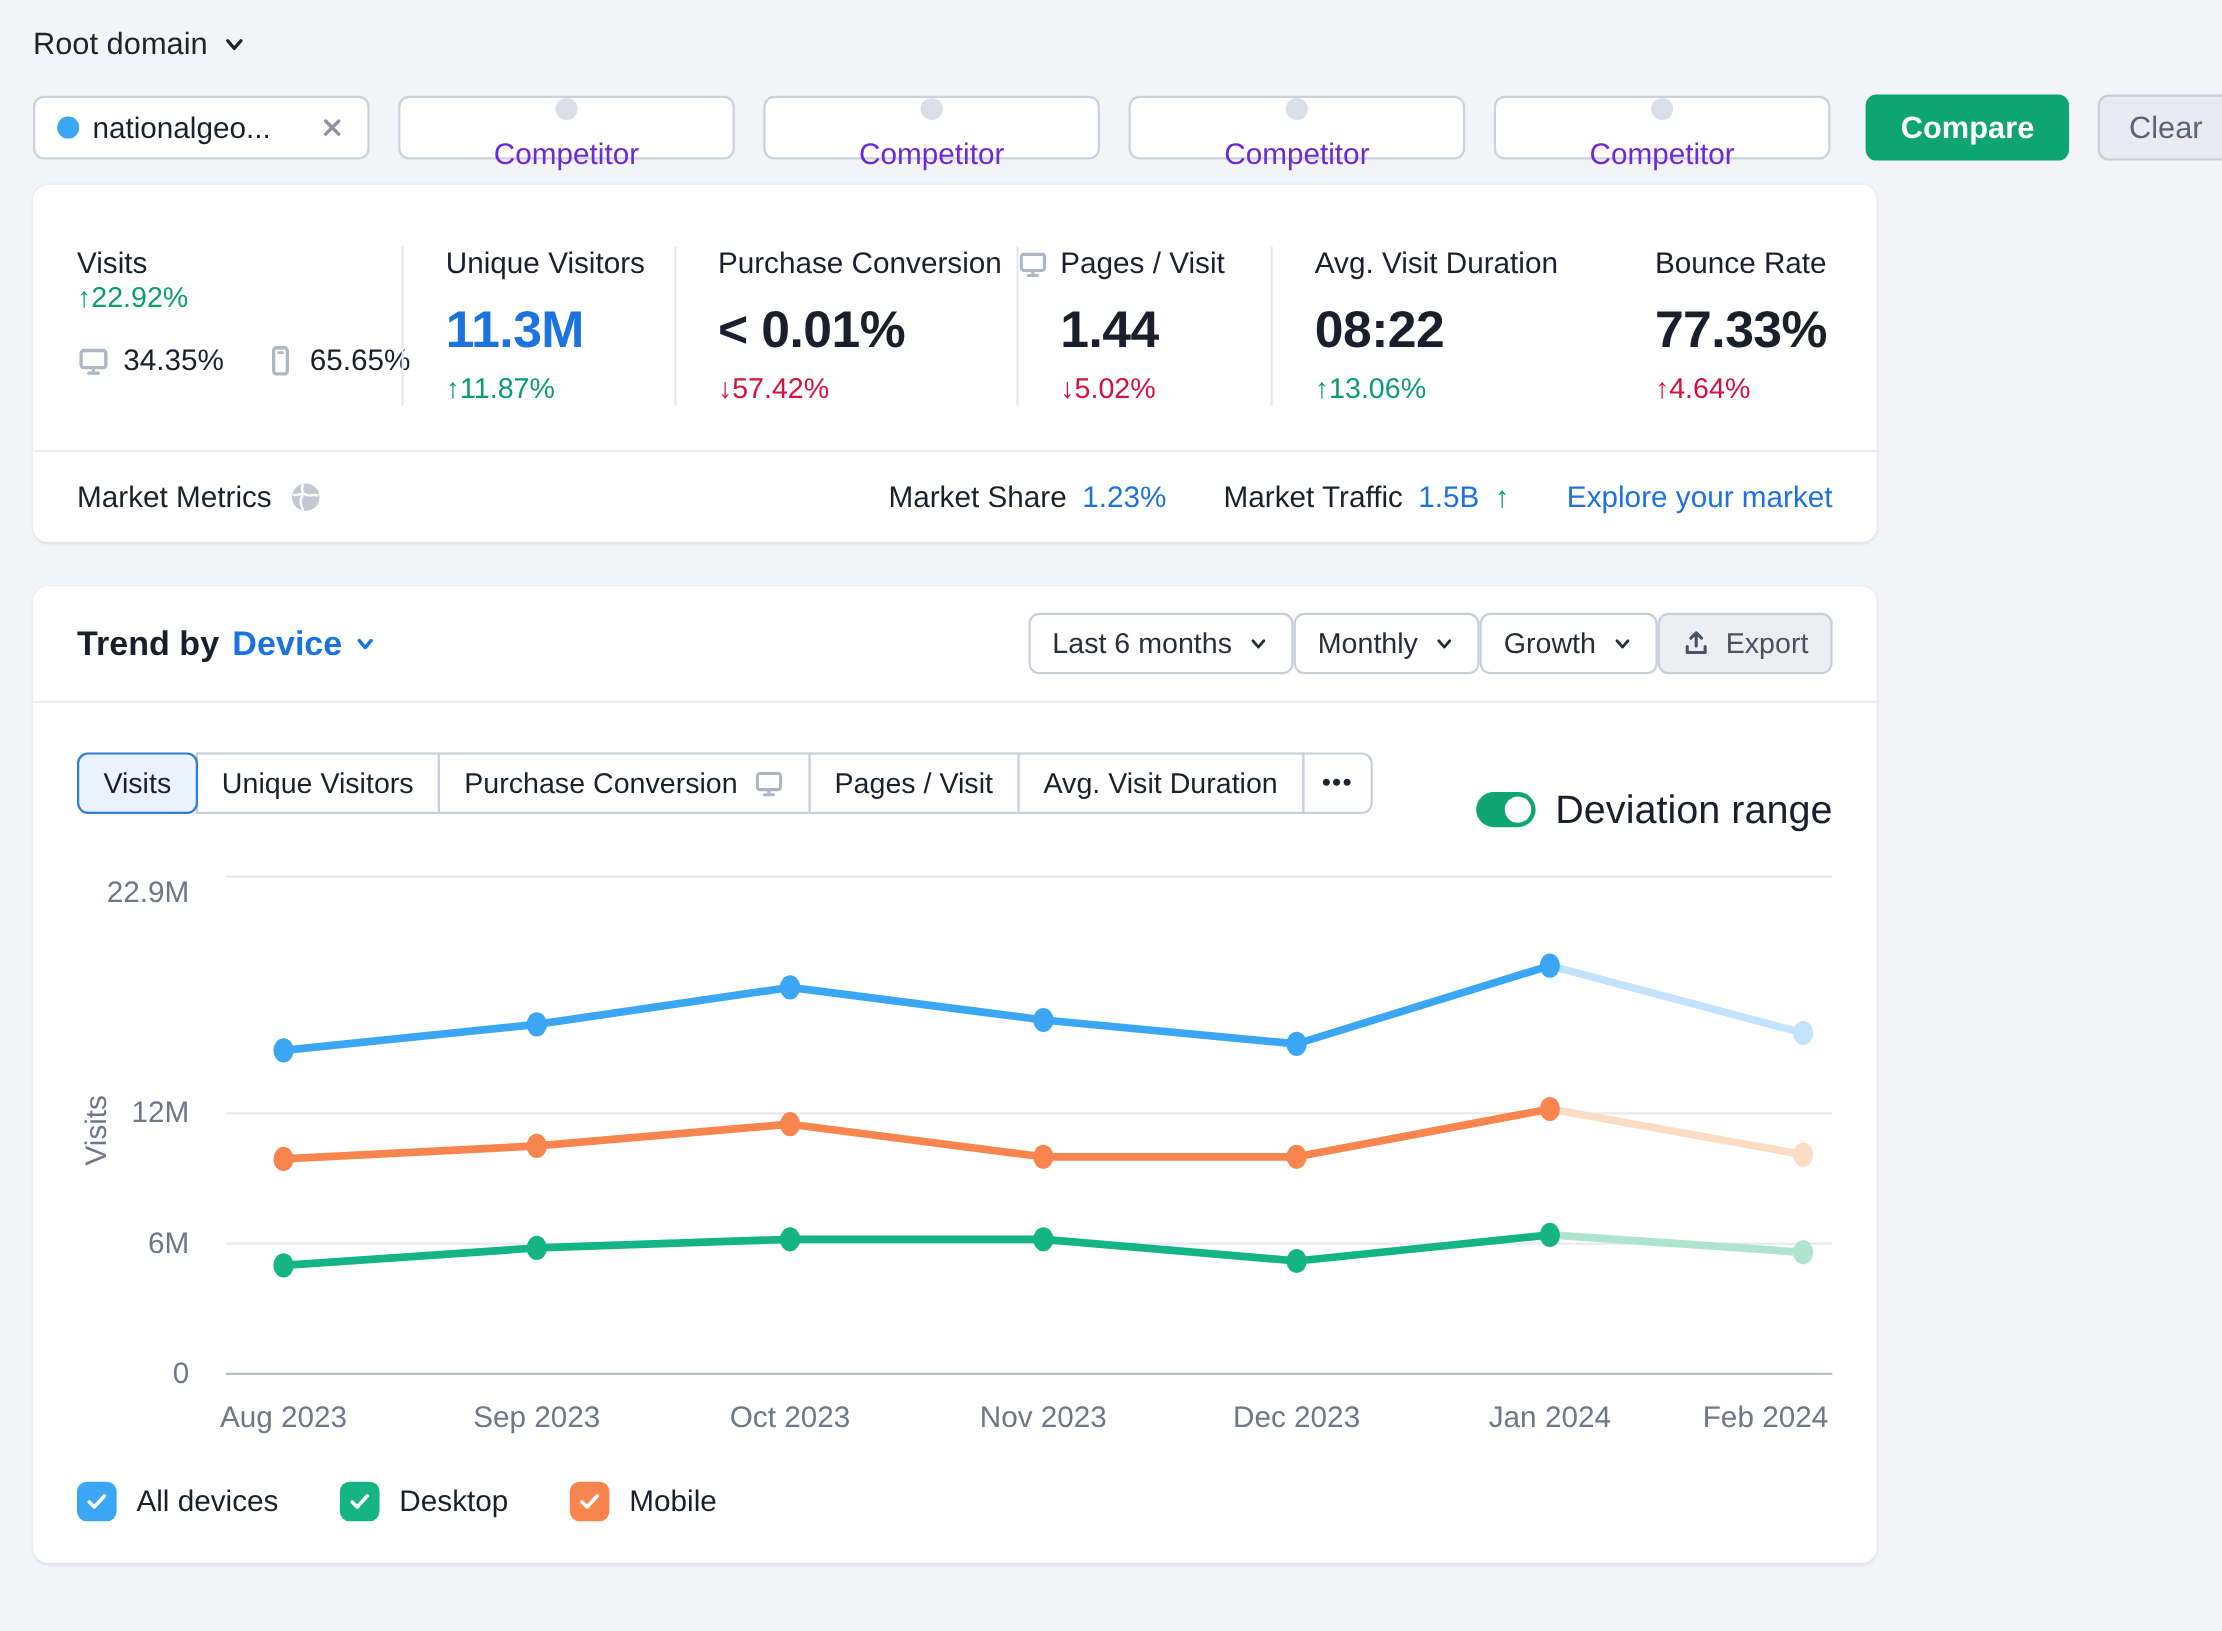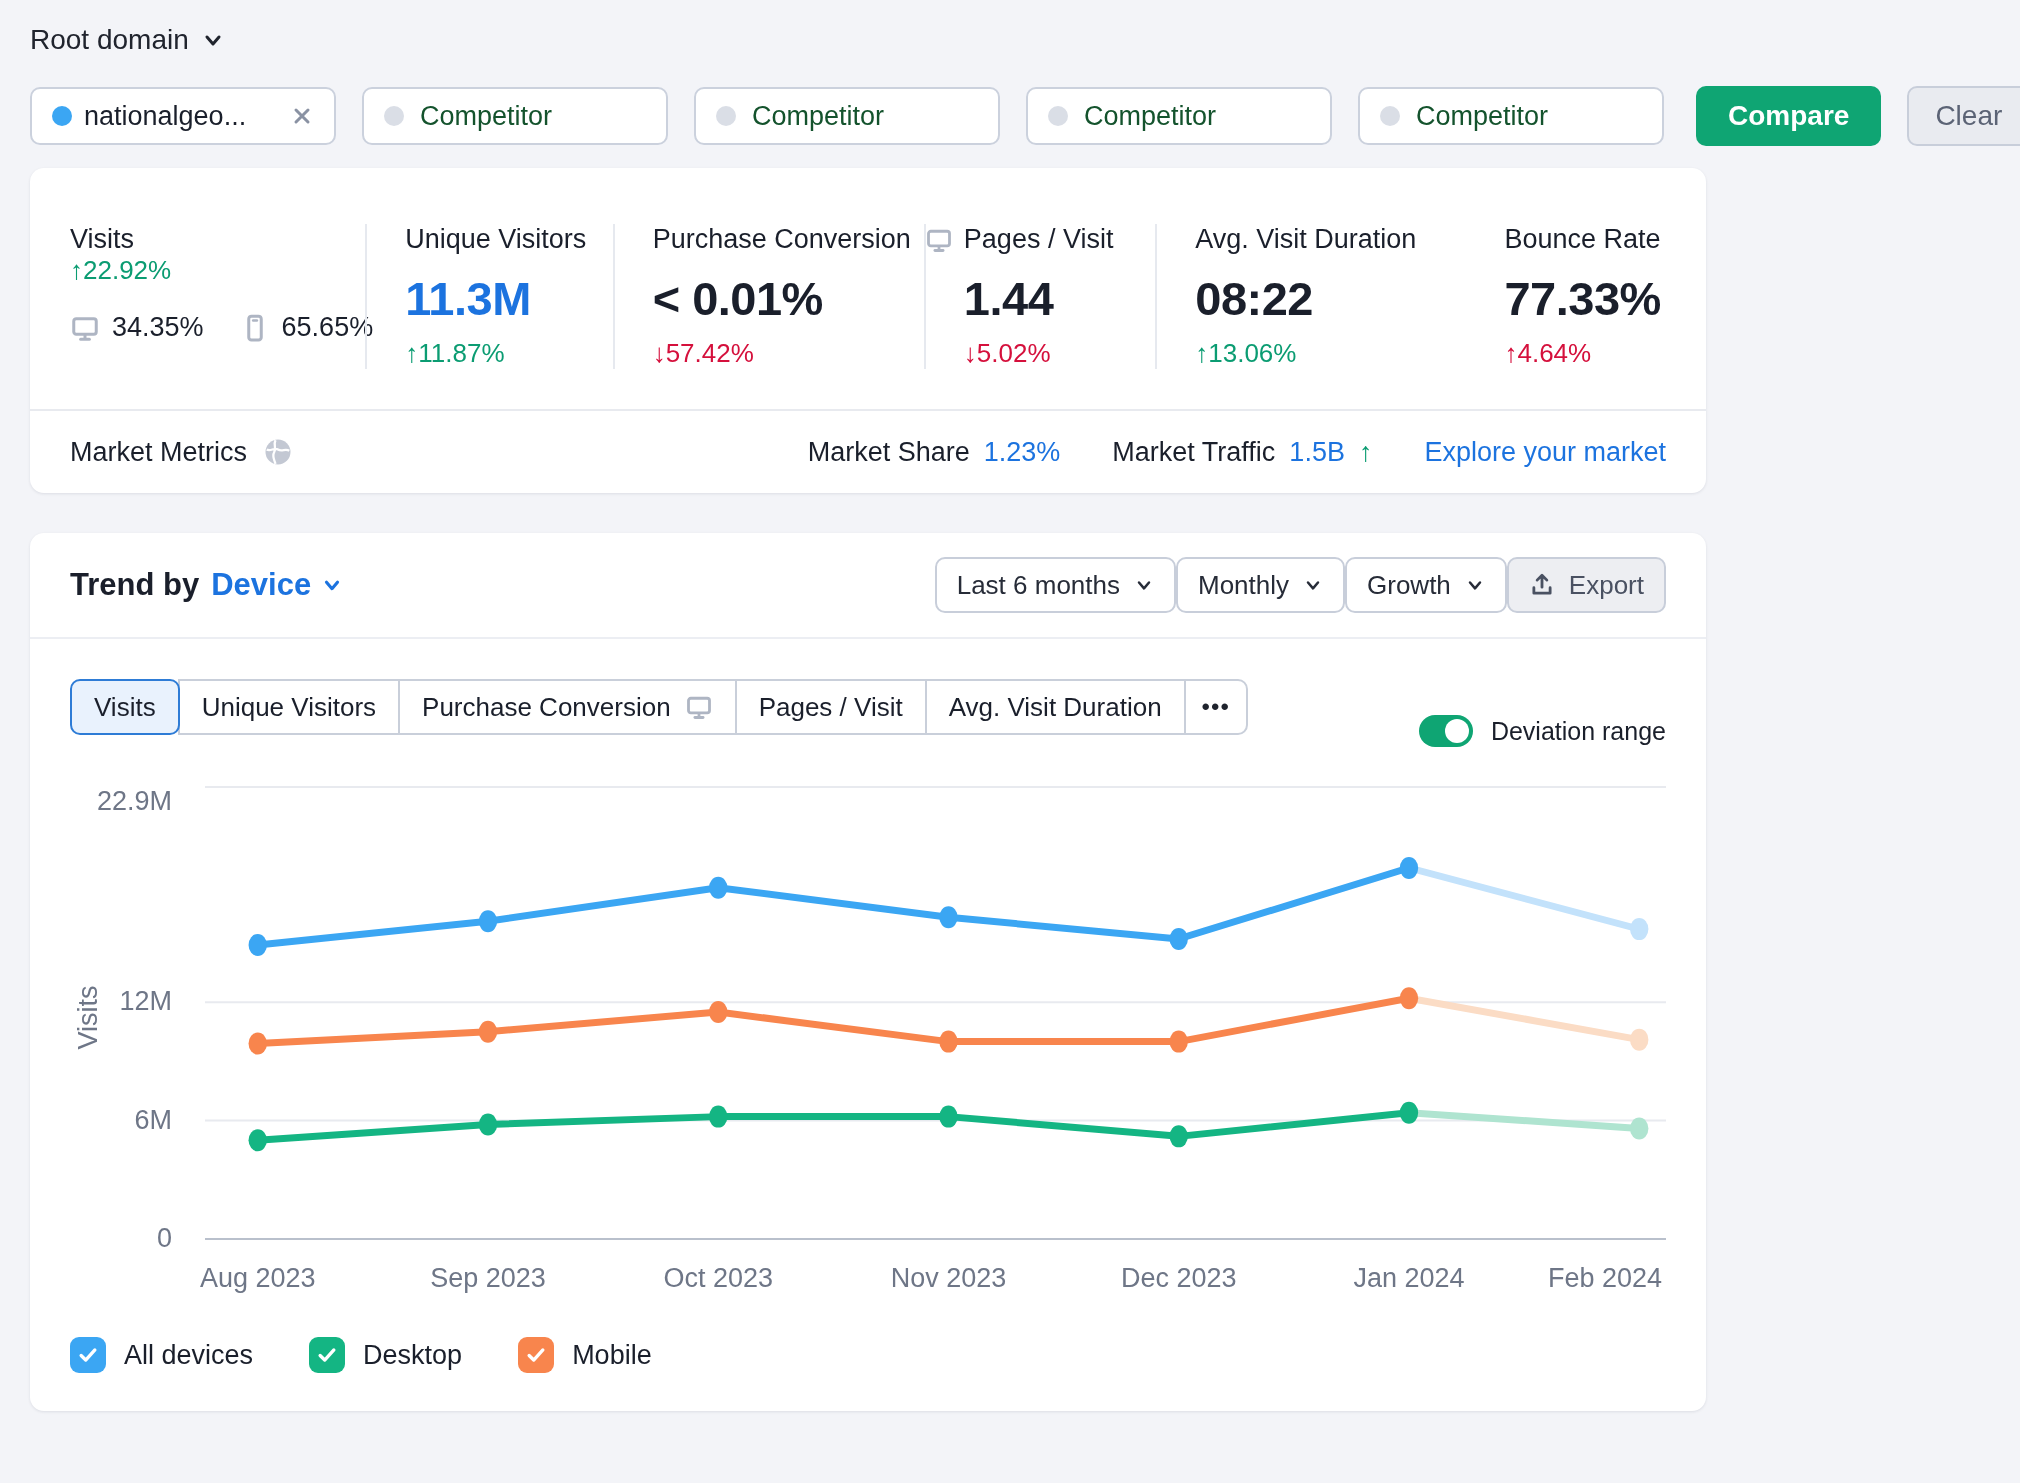--- a/index.html
+++ b/index.html
@@ -13,21 +13,21 @@
   .page { width:1736px; padding:22px 30px 26px; }
 
   
   .rootdomain { display:flex; align-items:center; gap:12px; font-size:28px; font-weight:500; color:#20242E; margin:2px 0 30px; cursor:pointer; }
   .selector-row { display:flex; align-items:center; gap:26px; margin-bottom:22px; }
   .chip { height:58px; border:2px solid #CBD1DD; border-radius:10px; background:#fff; display:flex; align-items:center; gap:16px; padding:0 20px; font-size:27px; flex:0 0 auto; width:306px; }
   .chip .dot { width:20px; height:20px; border-radius:50%; flex:0 0 auto; }
   .chip.main { justify-content:flex-start;gap:12px; }
   .chip.main .dom { flex:1; color:#1A1F2B; overflow:hidden; white-space:nowrap; }
   .chip .close { color:#8A92A3; cursor:pointer; display:flex; }
-  .chip.placeholder { color:#14532d; }
+  .chip.placeholder { color:#6d28d9;flex-direction:column; }
   .btn-compare { height:60px; border:none; border-radius:10px; background:#0FA573; color:#fff; font-weight:700; font-size:28px; padding:0 32px; margin-left:6px; cursor:pointer; font-family:inherit; }
   .btn-clear { height:60px; border:2px solid #C8CEDA; border-radius:10px; background:#E9EBF0; color:#5B6375; font-size:28px; padding:0 26px; cursor:pointer; font-family:inherit; }
 
   .card { background:#fff; border-radius:14px; box-shadow:0 1px 3px rgba(24,34,56,.10); }
 
   
   .metrics-cols { display:flex; padding:56px 40px 40px; }
   .mcol { padding-right:20px; }
   .mcol + .mcol { border-left:2px solid #E6E9EF; padding-left:38px; }
   .mcol.c1{ width:18.5%; } .mcol.c2{ width:15.5%; } .mcol.c3{ width:19.5%; } .mcol.c4{ width:14.5%; } .mcol.c5{ width:19.5%; } .mcol.c6{ width:12.5%; border-left:none !important; padding-left:20px;}
@@ -59,21 +59,21 @@
   .ctl-btn { height:56px; border:2px solid #C8CEDA; border-radius:10px; background:#fff; color:#272C38; font-size:26px; padding:0 20px; display:flex; align-items:center; gap:14px; cursor:pointer; font-family:inherit; }
   .ctl-btn.export { background:#EDEEF2; color:#4A5162; }
 
   .tabs-row { display:flex; align-items:center; justify-content:space-between; padding:28px 40px 0; }
   .tabgroup { display:flex; }
   .tab { height:56px; border:2px solid #C9CFDA; margin-left:-2px; background:#fff; display:flex; align-items:center; gap:14px; padding:0 22px; font-size:26px; cursor:pointer; position:relative; white-space:nowrap; }
   .tab:first-child { border-top-left-radius:10px; border-bottom-left-radius:10px; margin-left:0; }
   .tab:last-child { border-top-right-radius:10px; border-bottom-right-radius:10px; }
   .tab.selected { border:2px solid #2E7CD6; background:#E9F2FD; border-radius:10px; z-index:2; }
   .tab.more { font-size:24px; letter-spacing:1px; color:#20242E; padding:0 16px; }
-  .dev-toggle { display:flex; align-items:center; gap:18px; font-size:25px;margin-top:48px; }
+  .dev-toggle { display:flex; align-items:center; gap:18px; font-size:36px;margin-top:48px; }
   .toggle { width:54px; height:32px; border-radius:16px; background:#0FA573; position:relative; cursor:pointer; flex:0 0 auto; }
   .toggle .knob { position:absolute; right:4px; top:4px; width:24px; height:24px; border-radius:50%; background:#fff; }
 
   
   .chart { position:relative; padding-left:135px; margin:30px 40px 0; }
   .ylabel { position:absolute; left:-14px; top:225px; transform:rotate(-90deg); color:#6E7687; font-size:27px; }
   .yticks { position:absolute; left:0; top:0; width:118px; height:470px; }
   .ytick { position:absolute; right:16px; font-size:27px; color:#6E7687; width:100px; text-align:right; }
   .plot { height:470px; position:relative; }
   .plot svg { position:absolute; inset:0; width:100%; height:100%; display:block; }

